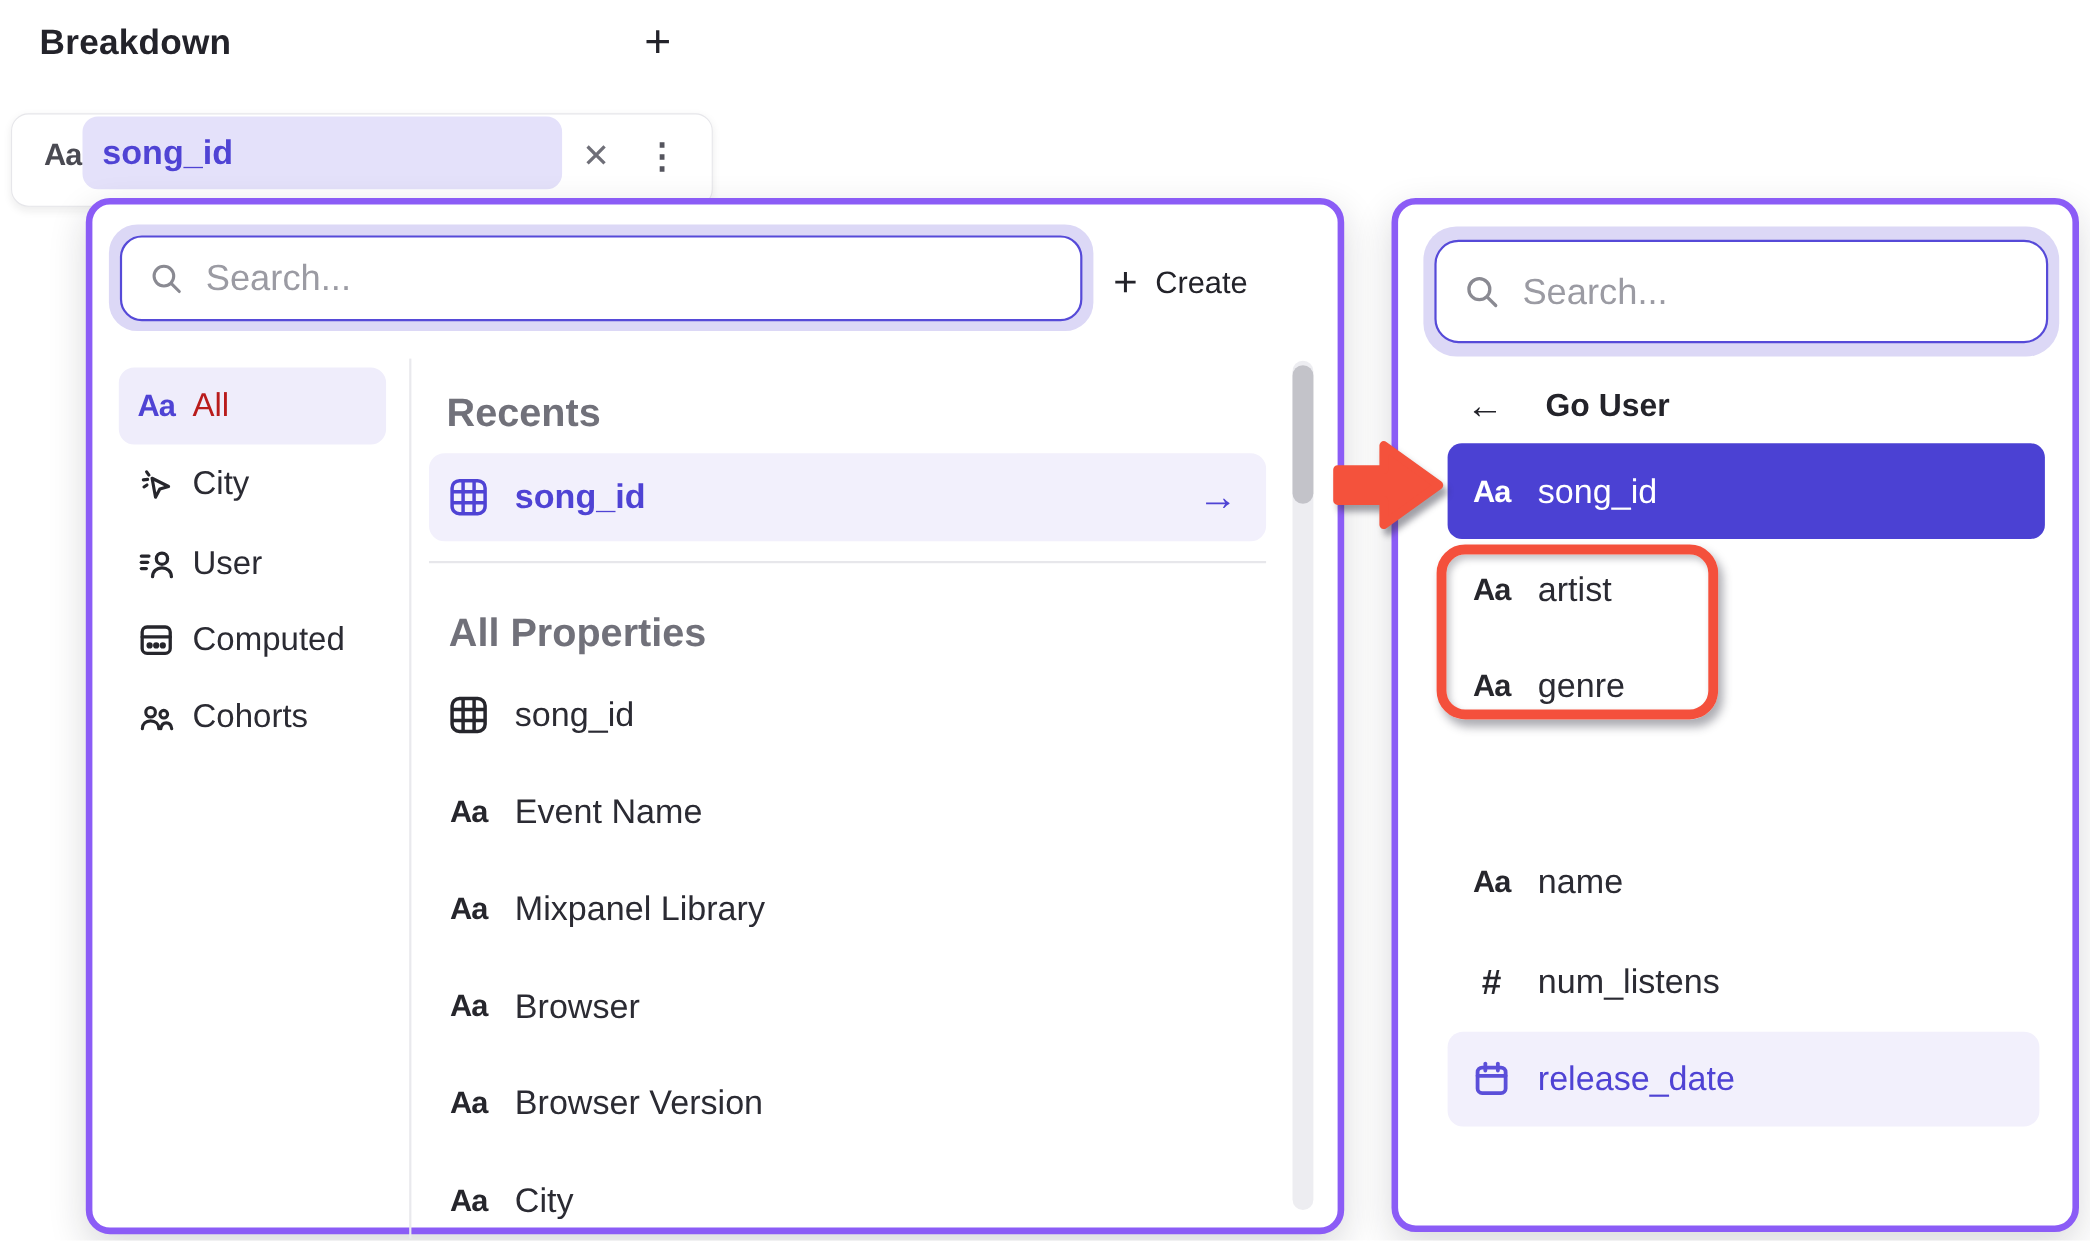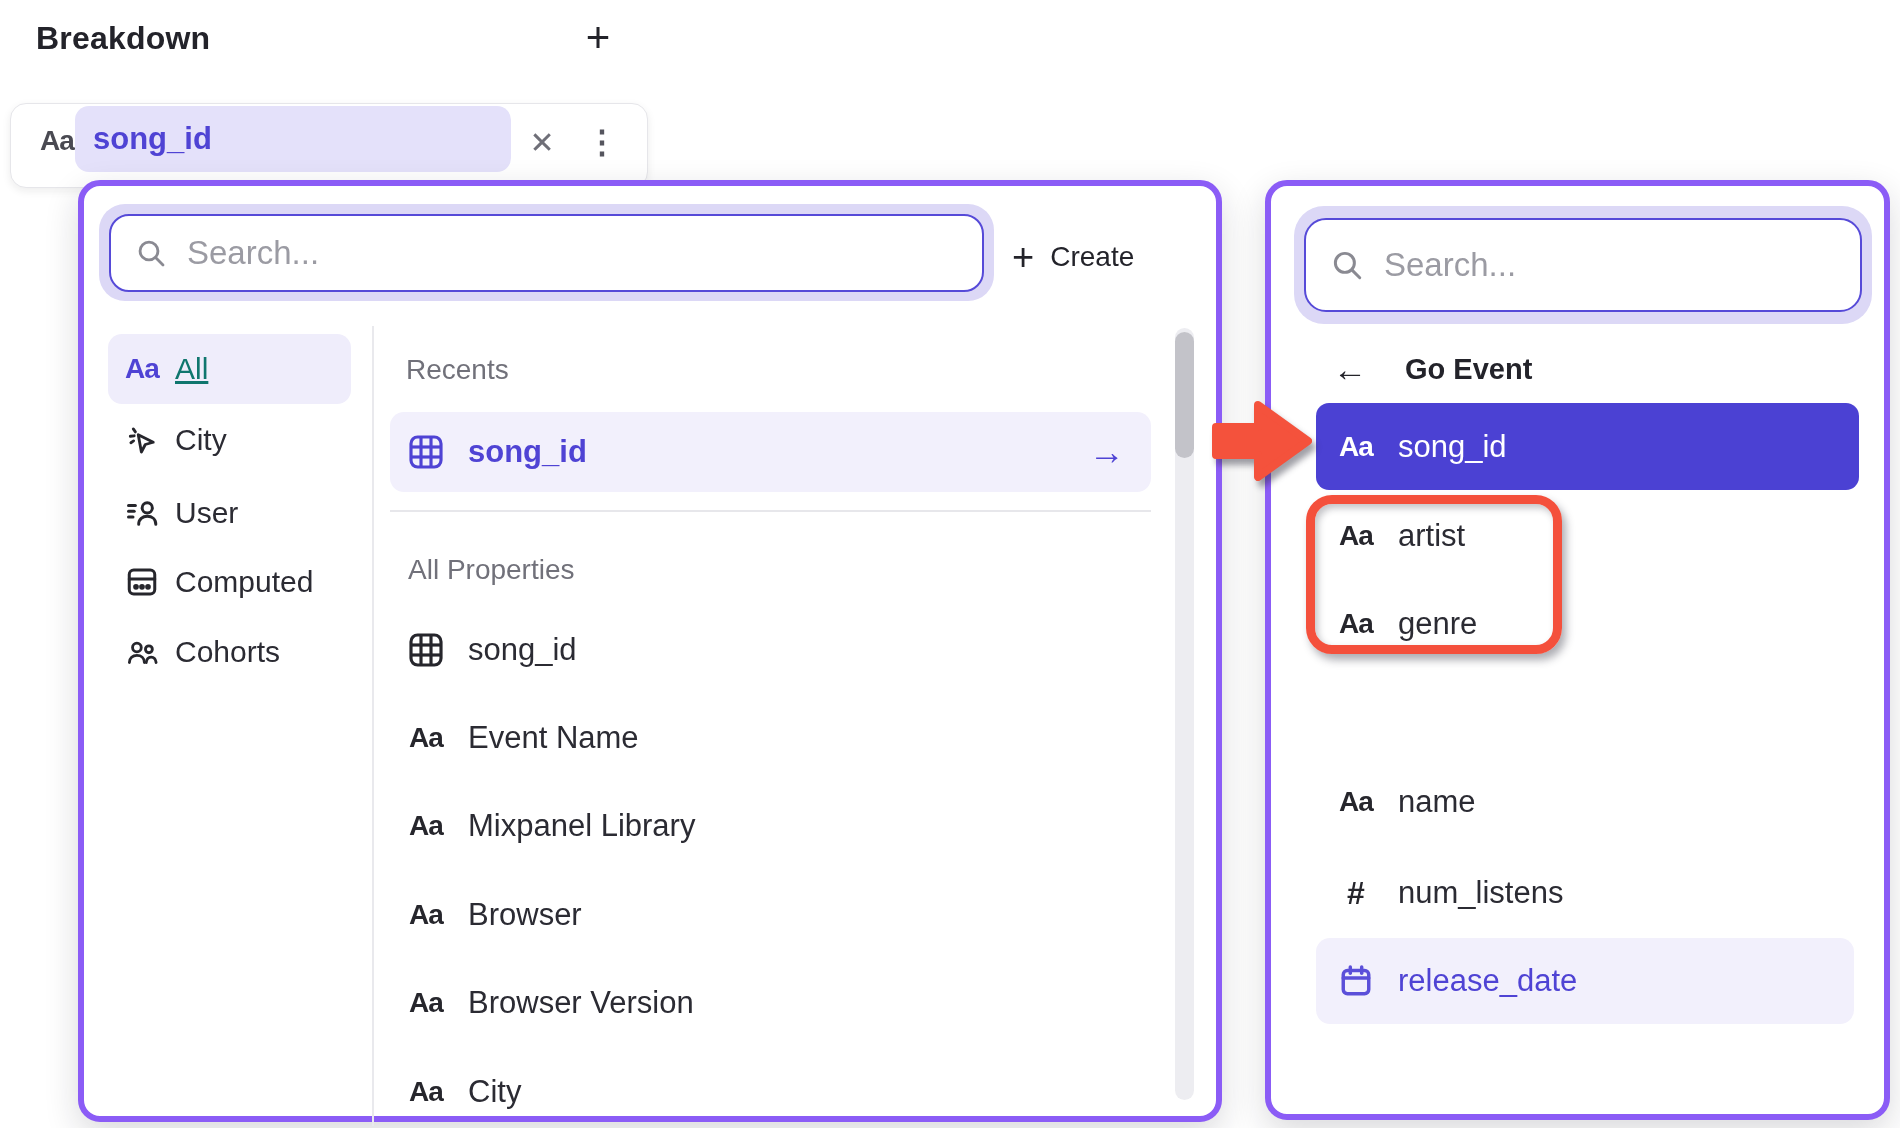--- a/index.html
+++ b/index.html
@@ -41,27 +41,27 @@
   
   .create-btn { position:absolute; left:928px; top:42px; width:185px; height:58px; display:flex; align-items:center;
                 gap:16px; cursor:pointer; }
   .create-plus { font-size:38px; font-weight:300; color:#23232a; line-height:1; }
   .create-label { font-size:28px; font-weight:500; color:#23232a; }
 
   .side-item { position:absolute; left:24px; width:243px; height:70px; display:flex; align-items:center; border-radius:14px; cursor:pointer; }
   .side-item .s-ic { width:38px; margin-left:15px; display:flex; justify-content:center; }
   .side-item .s-lb { margin-left:14px; font-size:30px; font-weight:500; color:#2b2b33; }
   .side-item.sel { background:#efedfb; }
-  .side-item.sel .s-lb { color:#0f766e;text-decoration:underline; }
+  .side-item.sel .s-lb { color:#b91c1c; }
   .aa-ic { font-size:28px; font-weight:700; color:#26262c; letter-spacing:-1px; }
   .side-item.sel .aa-ic { color:#4f43d4; }
 
   .vdiv { position:absolute; left:288px; top:140px; width:2px; height:800px; background:#e9e9ed; }
 
-  .sec-label { position:absolute; font-size:28px; font-weight:400; color:#71717a; }
+  .sec-label { position:absolute; font-size:36px; font-weight:700; color:#71717a; }
 
   .prop-row { position:absolute; left:306px; width:761px; height:88px; display:flex; align-items:center; cursor:pointer; }
   .prop-row .p-ic { width:44px; margin-left:14px; display:flex; justify-content:center; }
   .prop-row .p-lb { margin-left:20px; font-size:31px; font-weight:400; color:#2b2b33; }
   .prop-row.hl { background:#f2f0fc; border-radius:14px; height:80px; }
   .prop-row.hl .p-lb { color:#4f43d4; font-weight:600; }
   .row-arrow { position:absolute; right:26px; font-size:36px; color:#4f43d4; }
   .hdiv { position:absolute; left:306px; width:761px; height:2px; background:#e7e7eb; }
 
   .scroll-track { position:absolute; left:1091px; top:142px; width:19px; height:772px; background:#ededf1; border-radius:10px; }
@@ -238,21 +238,21 @@
     <div class="search-box" style="left:33px; top:32px; width:558px; height:94px; border-radius:22px;">
       <svg class="ic mag" width="34" height="34" viewBox="0 0 24 24" fill="none" stroke="#8a8a92" stroke-width="2.1" stroke-linecap="round">
         <circle cx="10.5" cy="10.5" r="6.7"></circle>
           <line x1="15.6" y1="15.6" x2="21" y2="21"></line>
       </svg>
       <input type="text" placeholder="Search..." style="">
     </div>
 
     <div class="goback">
       <span class="gb-ar">←</span>
-      <span class="gb-lb">Go Event</span>
+      <span class="gb-lb">Go User</span>
     </div>
 
     <div class="r-row sel" style="top:217px;">
       <span class="r-ic aa-ic">Aa</span>
       <span class="r-lb">song_id</span>
     </div>
 
     <div class="r-row" style="top:306px;">
       <span class="r-ic aa-ic">Aa</span>
       <span class="r-lb">artist</span>

